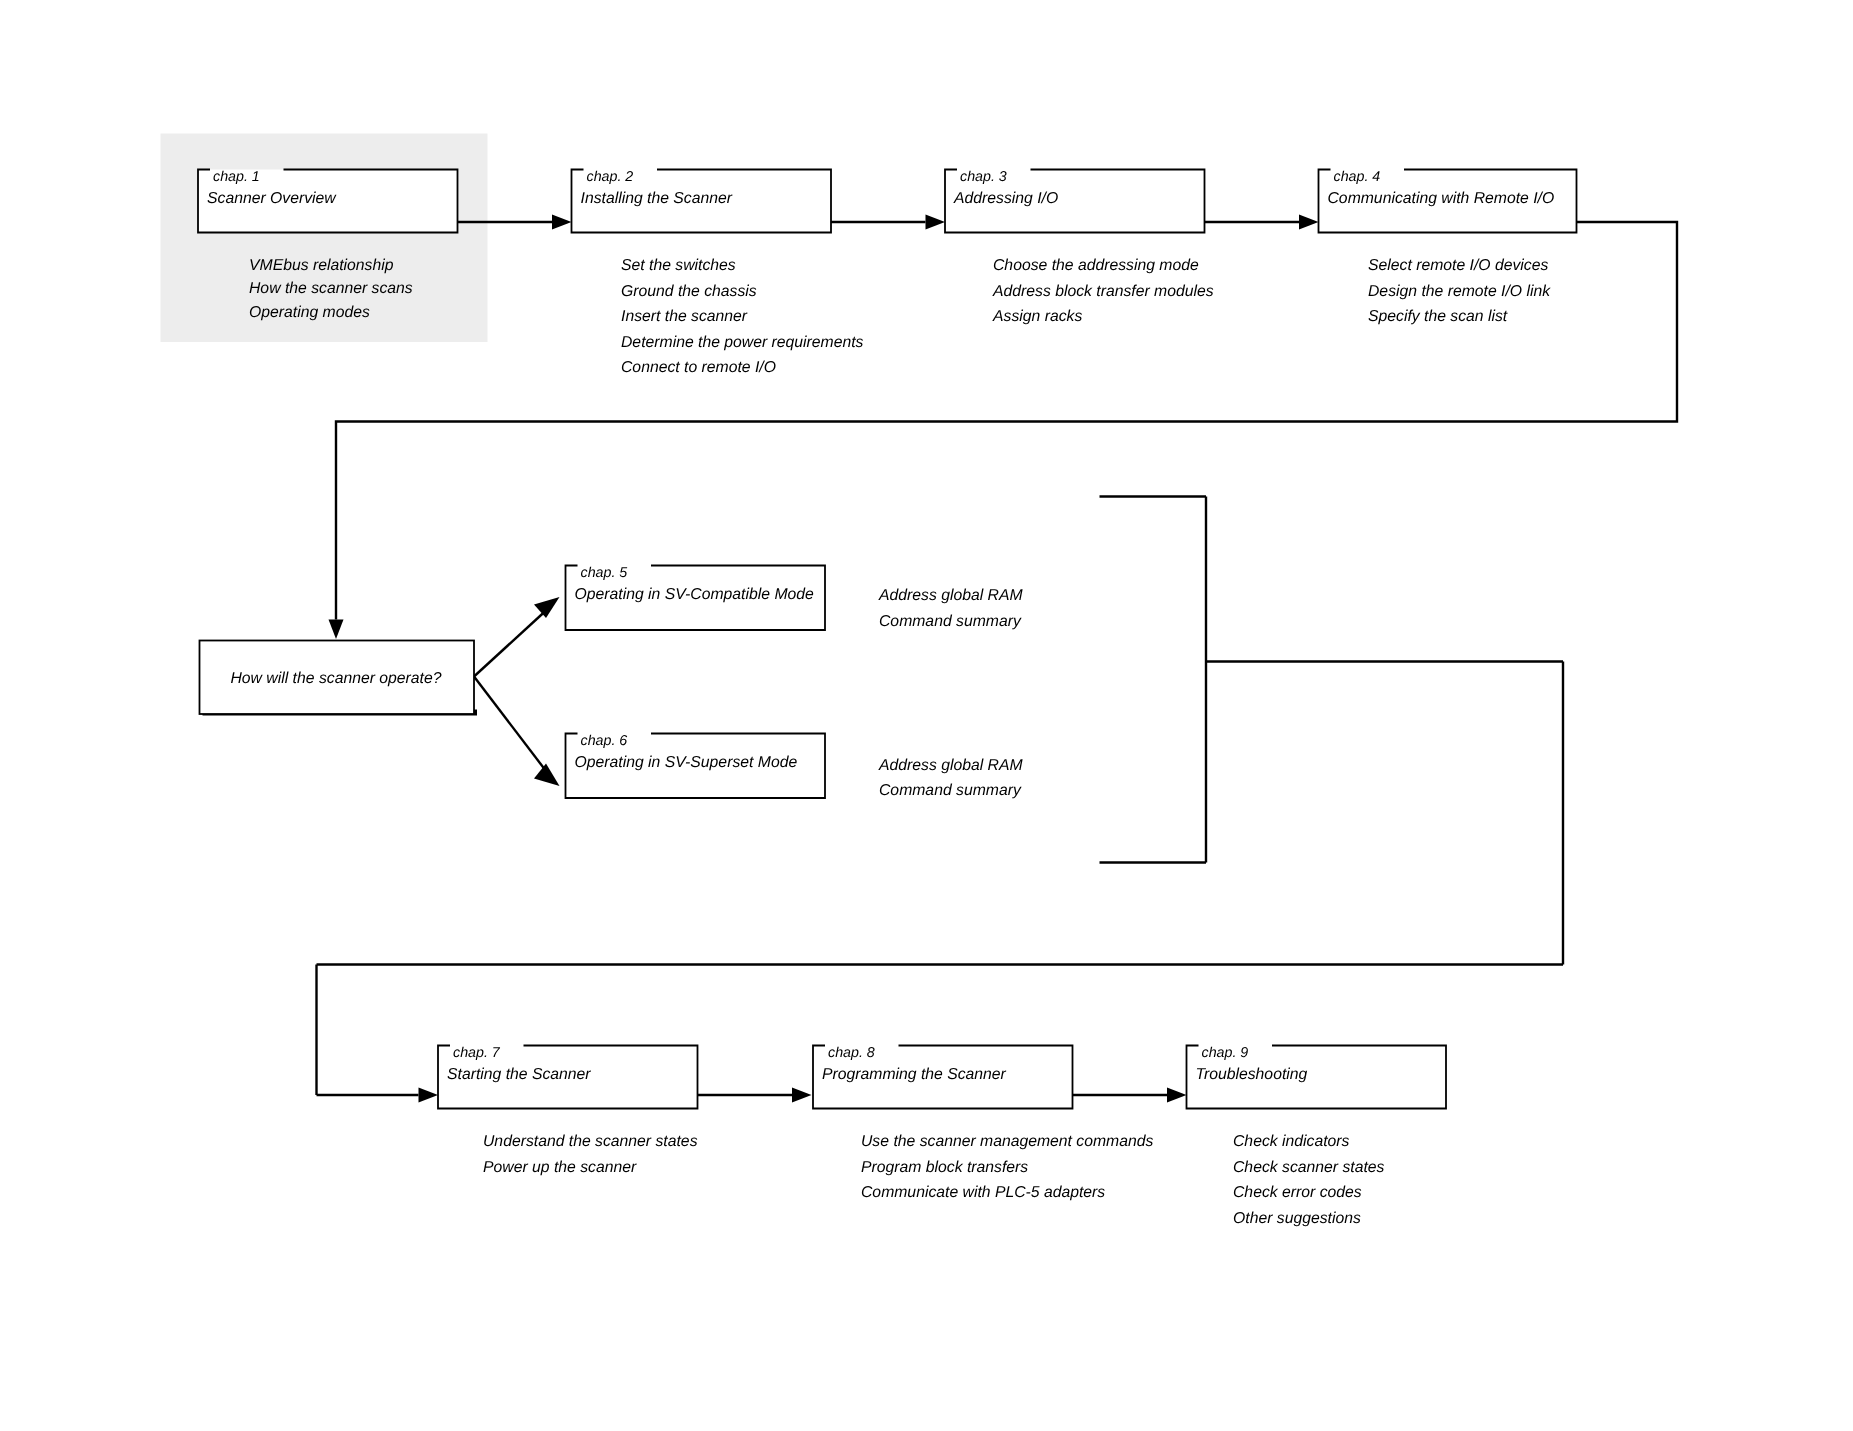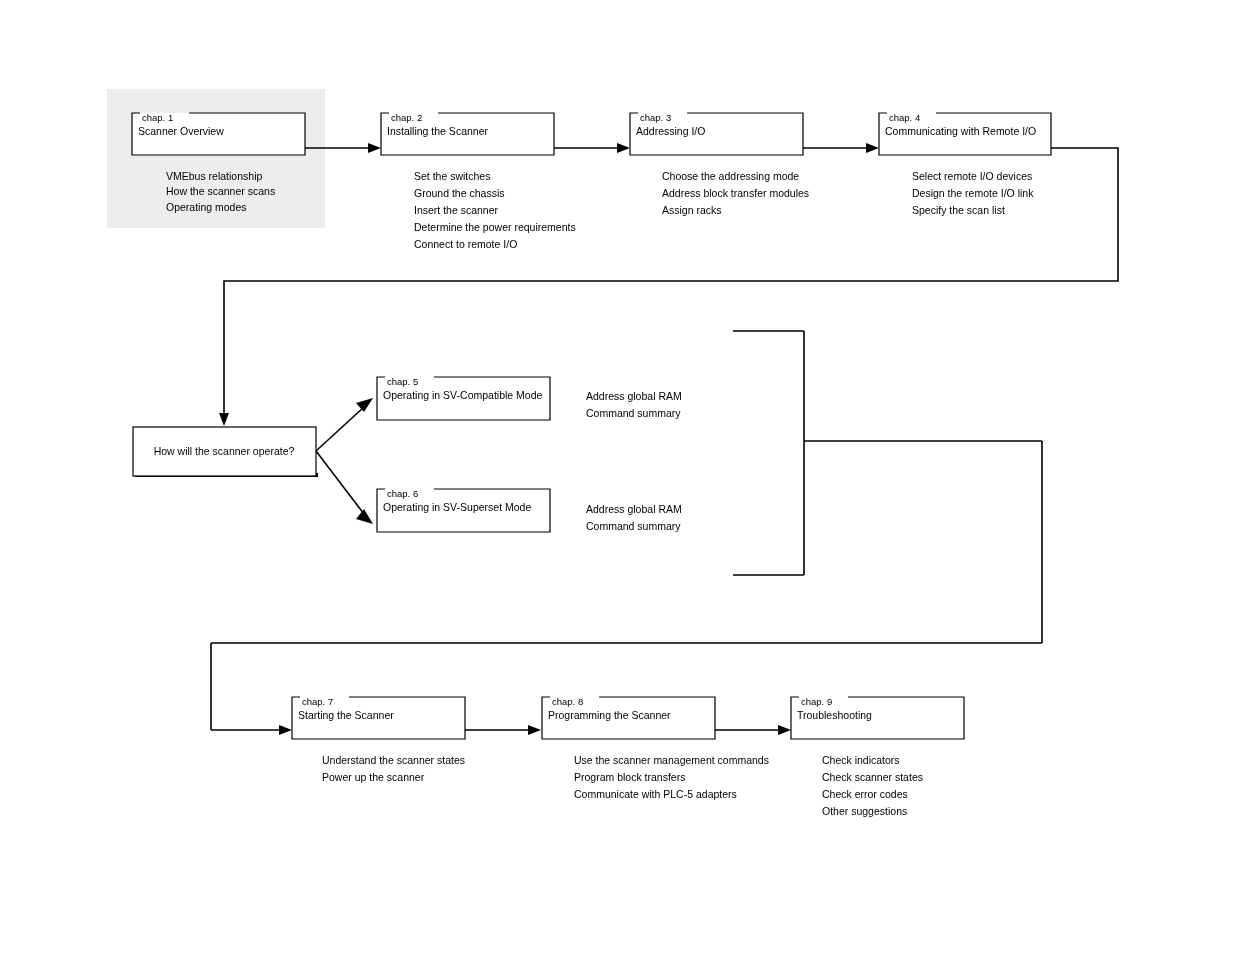--- a/index.html
+++ b/index.html
@@ -11,20 +11,21 @@
     width: 1235px;
     height: 954px;
     font-family: "Liberation Sans", sans-serif;
     color: #000000;
     overflow: hidden;
   }
   #diagram-root {
     position: relative;
     width: 1235px;
     height: 954px;
+    font-style: italic;
   }
   svg.diagram {
     display: block;
     width: 1235px;
     height: 954px;
   }
   .chap-label {
     font-family: "Liberation Sans", sans-serif;
     font-size: 9.5px;
     fill: #000000;

